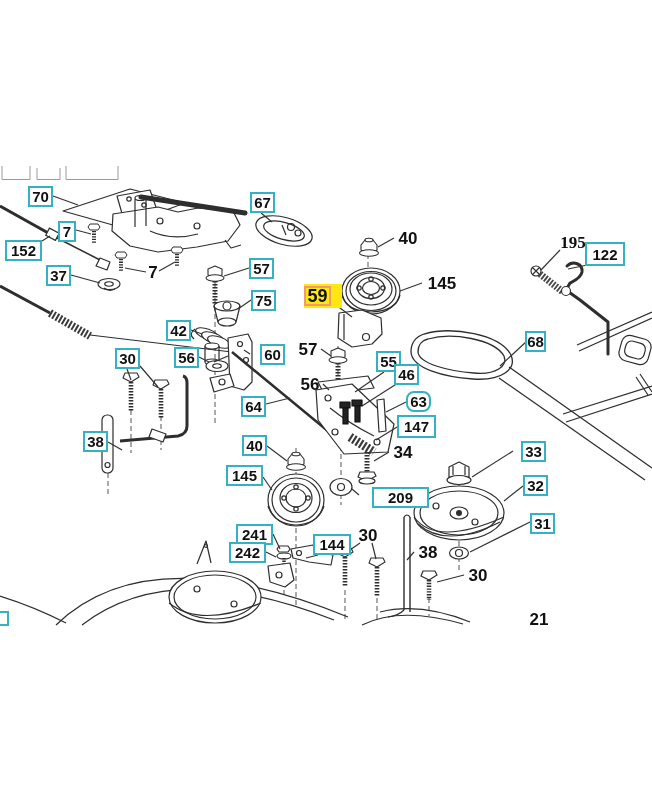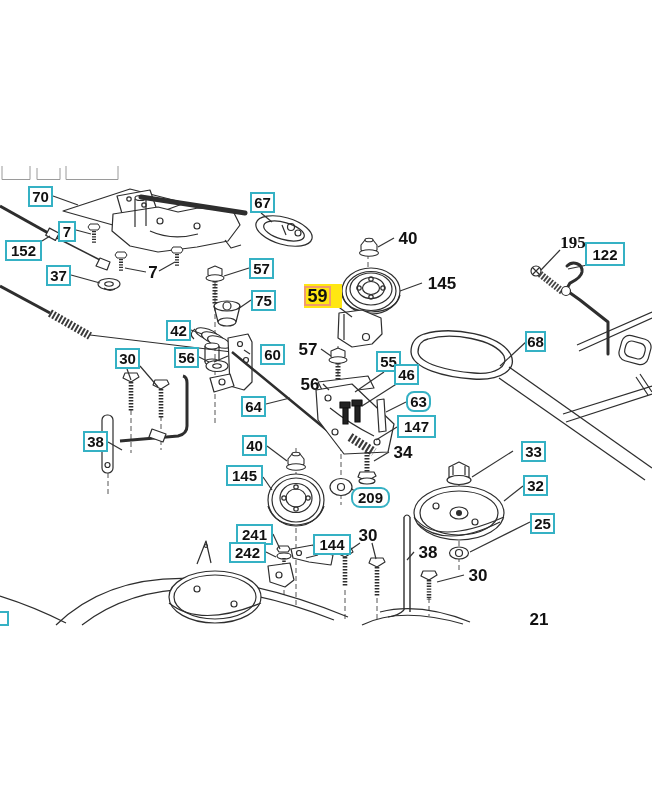--- a/index.html
+++ b/index.html
@@ -410,24 +410,24 @@
         <div class="lbl boxed" style="left: 174px; top: 347px; width: 25px; height: 21px;">56</div>
         <div class="lbl boxed" style="left: 260px; top: 344px; width: 25px; height: 21px;">60</div>
         <div class="lbl boxed" style="left: 241px; top: 396px; width: 25px; height: 21px;">64</div>
         <div class="lbl boxed" style="left: 83px; top: 431px; width: 25px; height: 21px;">38</div>
         <div class="lbl boxed" style="left: 242px; top: 435px; width: 25px; height: 21px;">40</div>
         <div class="lbl boxed" style="left: 226px; top: 465px; width: 37px; height: 21px;">145</div>
         <div class="lbl boxed" style="left: 376px; top: 351px; width: 25px; height: 21px;">55</div>
         <div class="lbl boxed" style="left: 394px; top: 364px; width: 25px; height: 21px;">46</div>
         <div class="lbl boxed" style="left: 406px; top: 391px; width: 25px; height: 21px; border-radius: 8px;">63</div>
         <div class="lbl boxed" style="left: 397px; top: 415px; width: 39px; height: 23px;">147</div>
-        <div class="lbl boxed" style="left: 351px; top: 487px; width: 39px; height: 21px; border-radius: 9px;">209</div>
+        <div class="lbl boxed" style="left: 372px; top: 487px; width: 57px; height: 21px;">209</div>
         <div class="lbl boxed" style="left: 513px; top: 441px; width: 25px; height: 21px; margin-left: 8px;">33</div>
         <div class="lbl boxed" style="left: 523px; top: 475px; width: 25px; height: 21px;">32</div>
-        <div class="lbl boxed" style="left: 530px; top: 513px; width: 25px; height: 21px;">25</div>
+        <div class="lbl boxed" style="left: 530px; top: 513px; width: 25px; height: 21px;">31</div>
         <div class="lbl boxed" style="left: 236px; top: 524px; width: 37px; height: 21px;">241</div>
         <div class="lbl boxed" style="left: 229px; top: 542px; width: 37px; height: 21px;">242</div>
         <div class="lbl boxed" style="left: 313px; top: 534px; width: 38px; height: 21px;">144</div>
         <div class="lbl boxed" style="left: 585px; top: 242px; width: 40px; height: 24px;">122</div>
         <div class="lbl boxed" style="left: 525px; top: 331px; width: 21px; height: 21px;">68</div>
         <div class="lbl hl-wrap" style="left: 304px; top: 284px; width: 38px; height: 24px;">
           <span class="hl-box" style="width: 27px; height: 20px; margin-right: auto;">59</span>
         </div>
         <div class="lbl plain" style="left: 147px; top: 263px; width: 12px; height: 18px;">7</div>
         <div class="lbl plain" style="left: 395px; top: 229px; width: 26px; height: 18px;">40</div>

